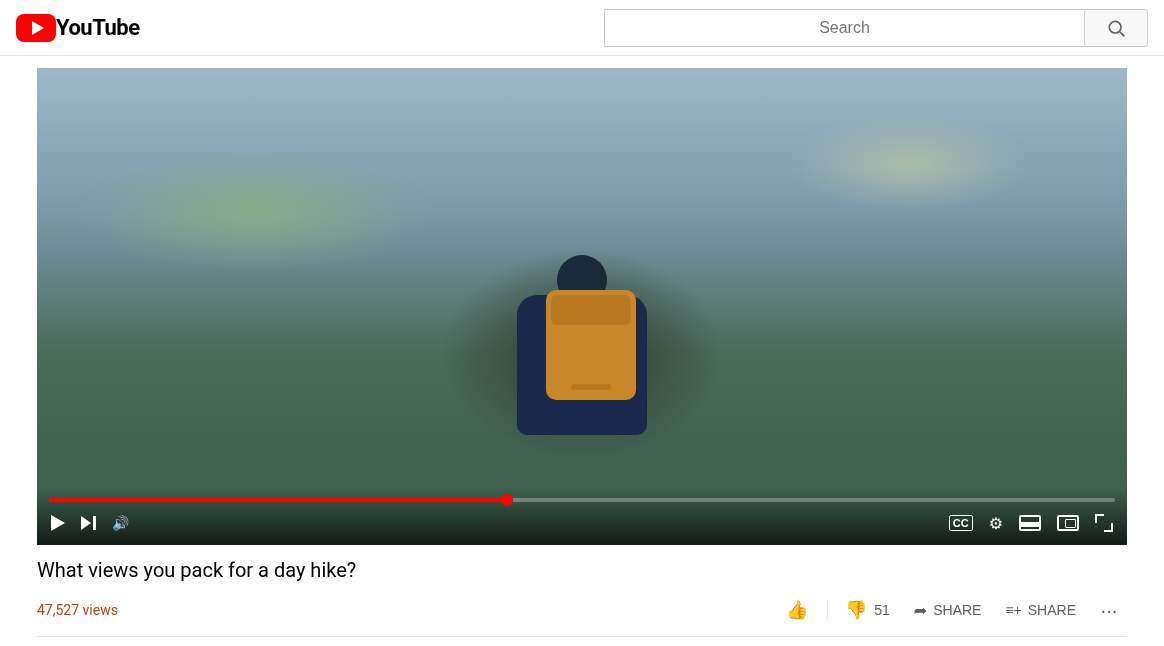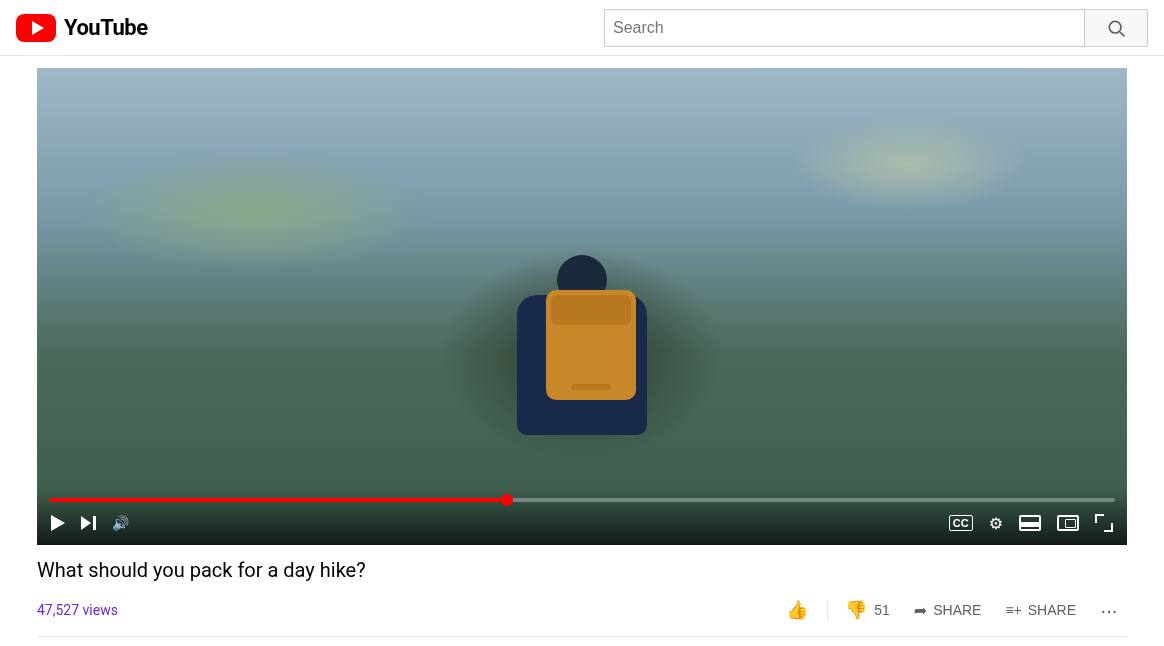--- a/index.html
+++ b/index.html
@@ -10,21 +10,20 @@
       display: flex;
       align-items: center;
       padding: 0 16px;
       height: 56px;
       border-bottom: 1px solid #e5e5e5;
       background: #fff;
     }
     #logo-area {
       display: flex;
       align-items: center;
-      gap: 8px;
       text-decoration: none;
       margin-right: auto;
     }
     #yt-icon {
       width: 40px;
       height: 28px;
       background: #ff0000;
       border-radius: 8px;
       display: flex;
       align-items: center;
@@ -53,20 +52,21 @@
     #search-input {
       width: 480px;
       height: 38px;
       border: 1px solid #ccc;
       border-right: none;
       padding: 0 8px;
       font-size: 16px;
       color: #030303;
       outline: none;
       border-radius: 2px 0 0 2px;
+      text-align: center;
     }
     #search-button {
       width: 64px;
       height: 38px;
       background: #f8f8f8;
       border: 1px solid #ccc;
       cursor: pointer;
       border-radius: 0 2px 2px 0;
       display: flex;
       align-items: center;
@@ -359,21 +359,21 @@
       font-weight: 400;
       line-height: 1.3;
       margin-bottom: 10px;
     }
     #video-meta-row {
       display: flex;
       align-items: center;
       justify-content: space-between;
     }
     #view-count {
-      color: #6d28d9;
+      color: #c2410c;
       font-size: 14px;
     }
     #action-buttons {
       display: flex;
       align-items: center;
       gap: 4px;
     }
     .action-btn {
       display: flex;
       align-items: center;
@@ -471,21 +471,21 @@
           </button>
           <button class="ctrl-btn">
             <span class="fullscreen-icon"></span>
           </button>
         </div>
       </div>
     </div>
   </div>
 
   <div id="video-info">
-    <h1 id="video-title">What should you pack for a day hike?</h1>
+    <h1 id="video-title">What views you pack for a day hike?</h1>
     <div id="video-meta-row">
       <span id="view-count">47,527 views</span>
       <div id="action-buttons">
         <button class="action-btn">
           <span class="thumb-icon">👍</span>
         </button>
         <div class="divider-v"></div>
         <button class="action-btn">
           <span class="thumb-icon">👎</span>
           <span>51</span>

